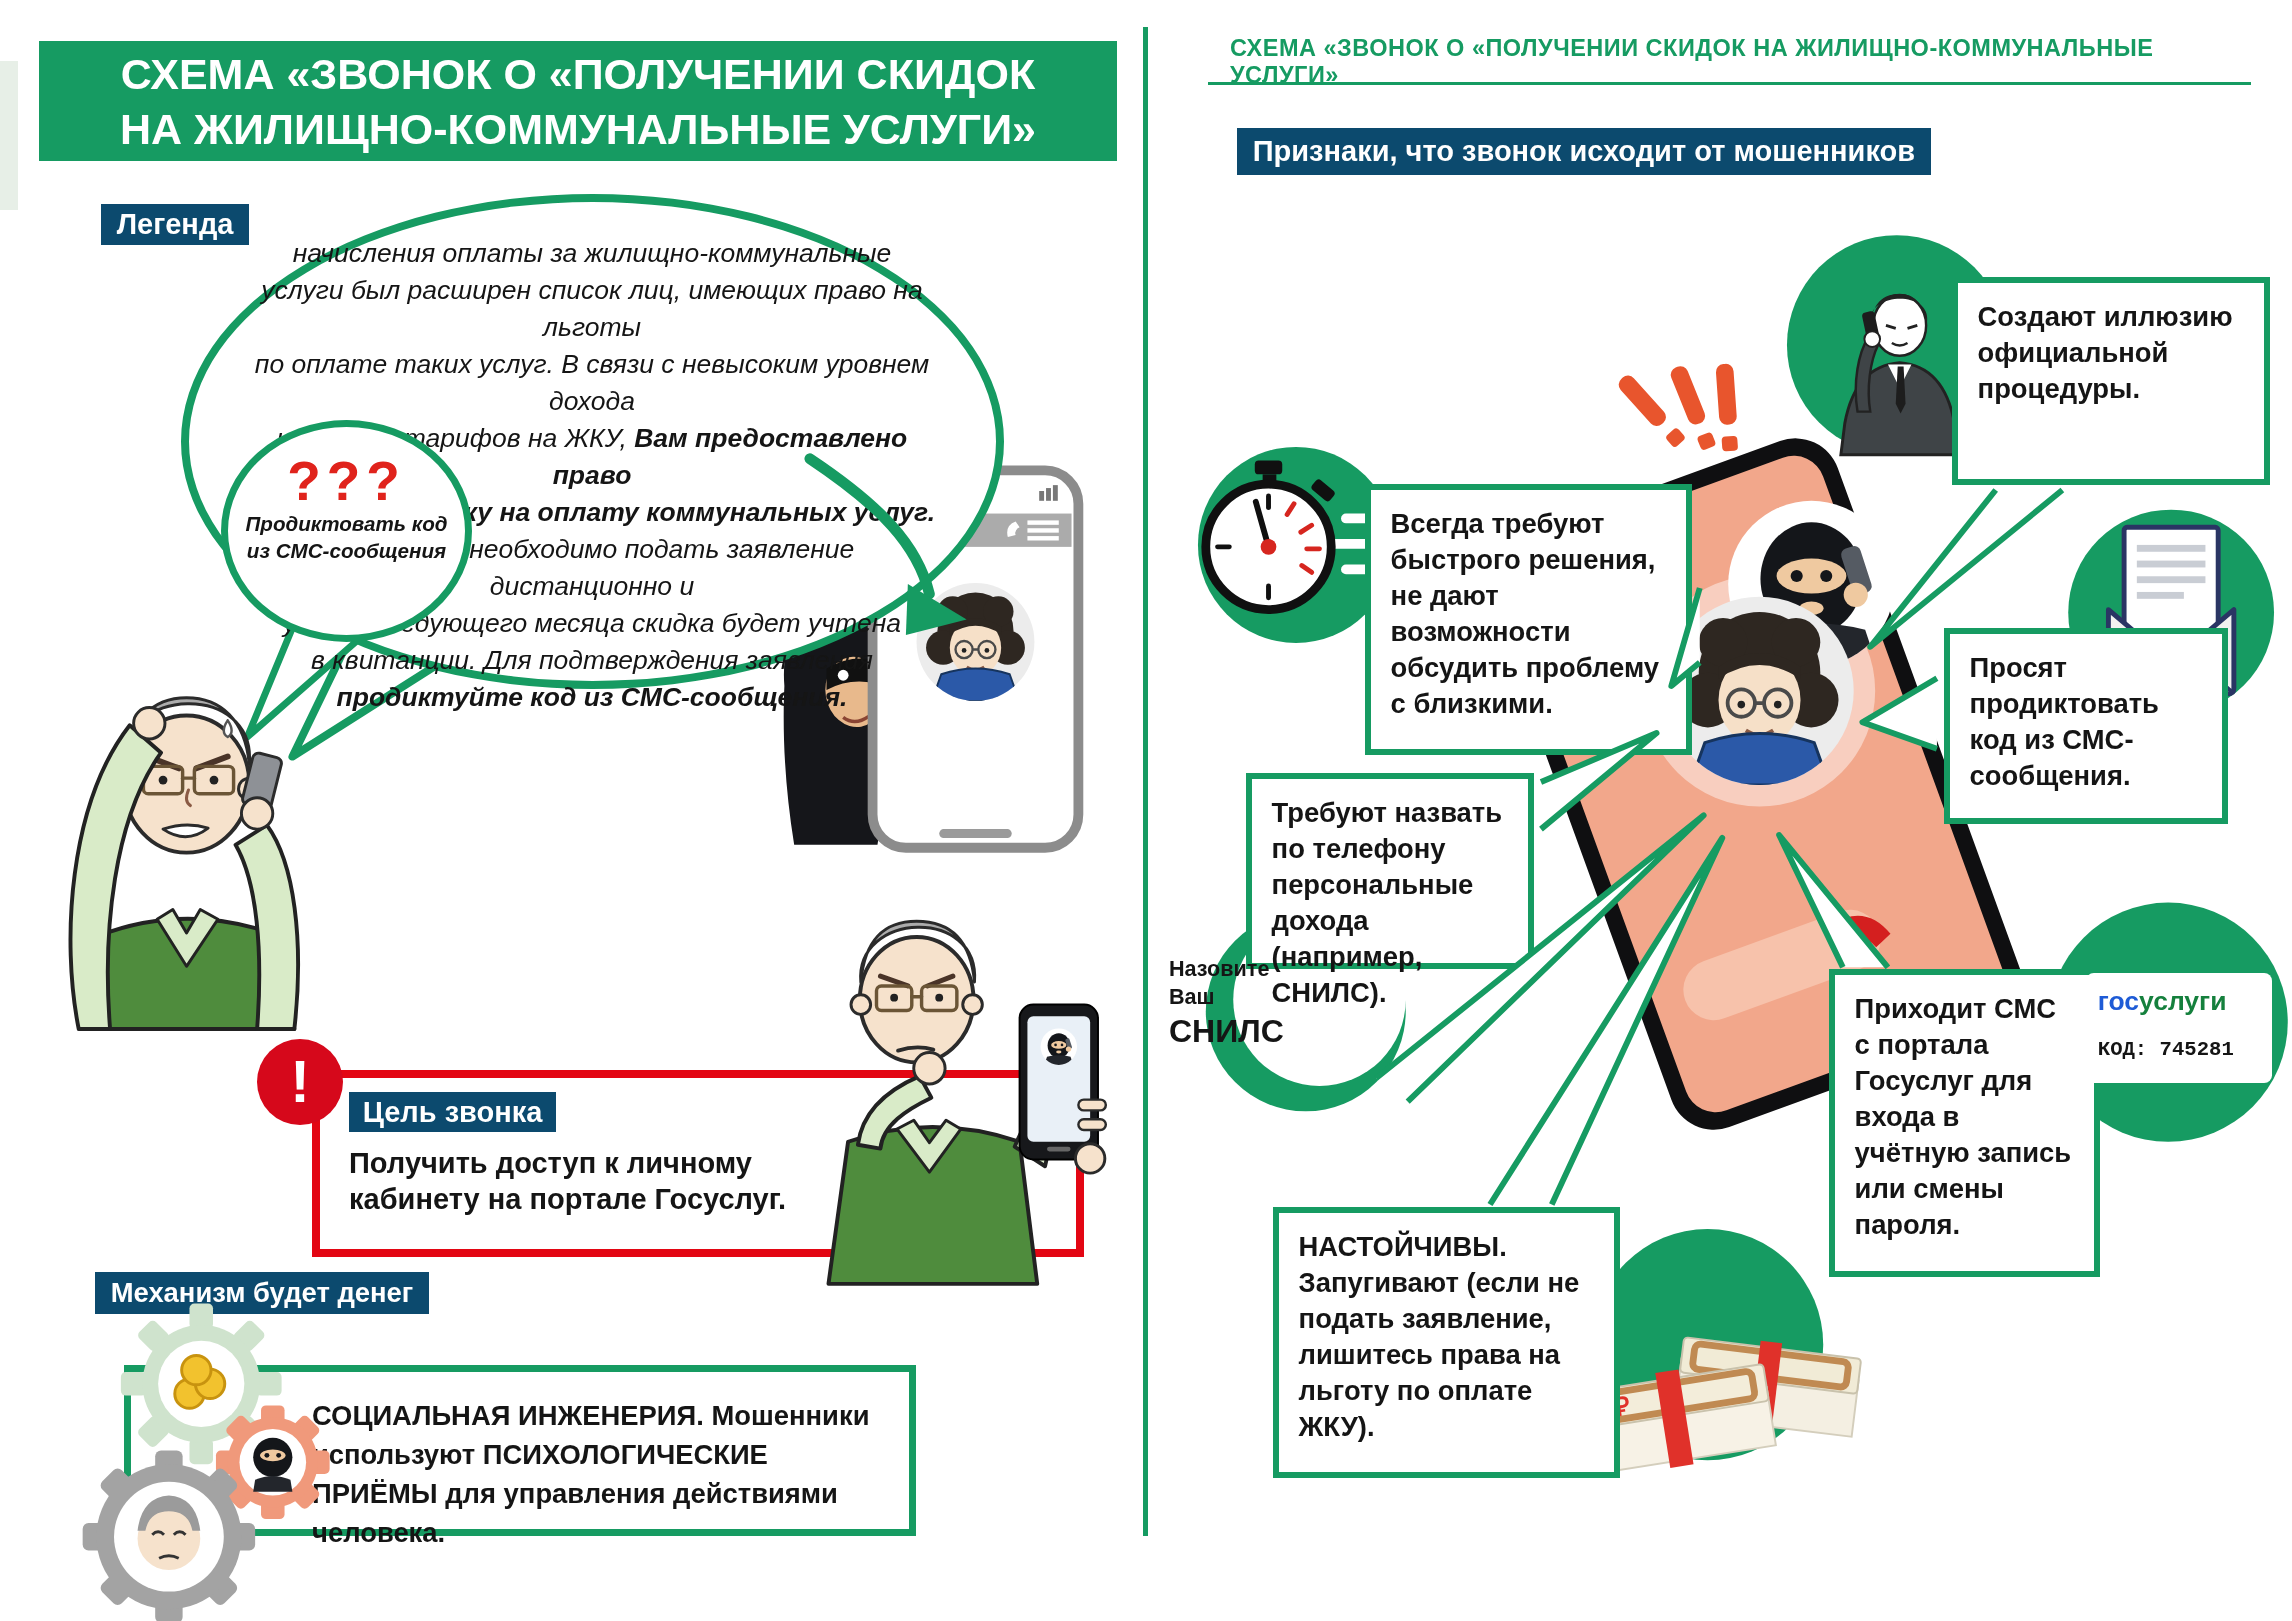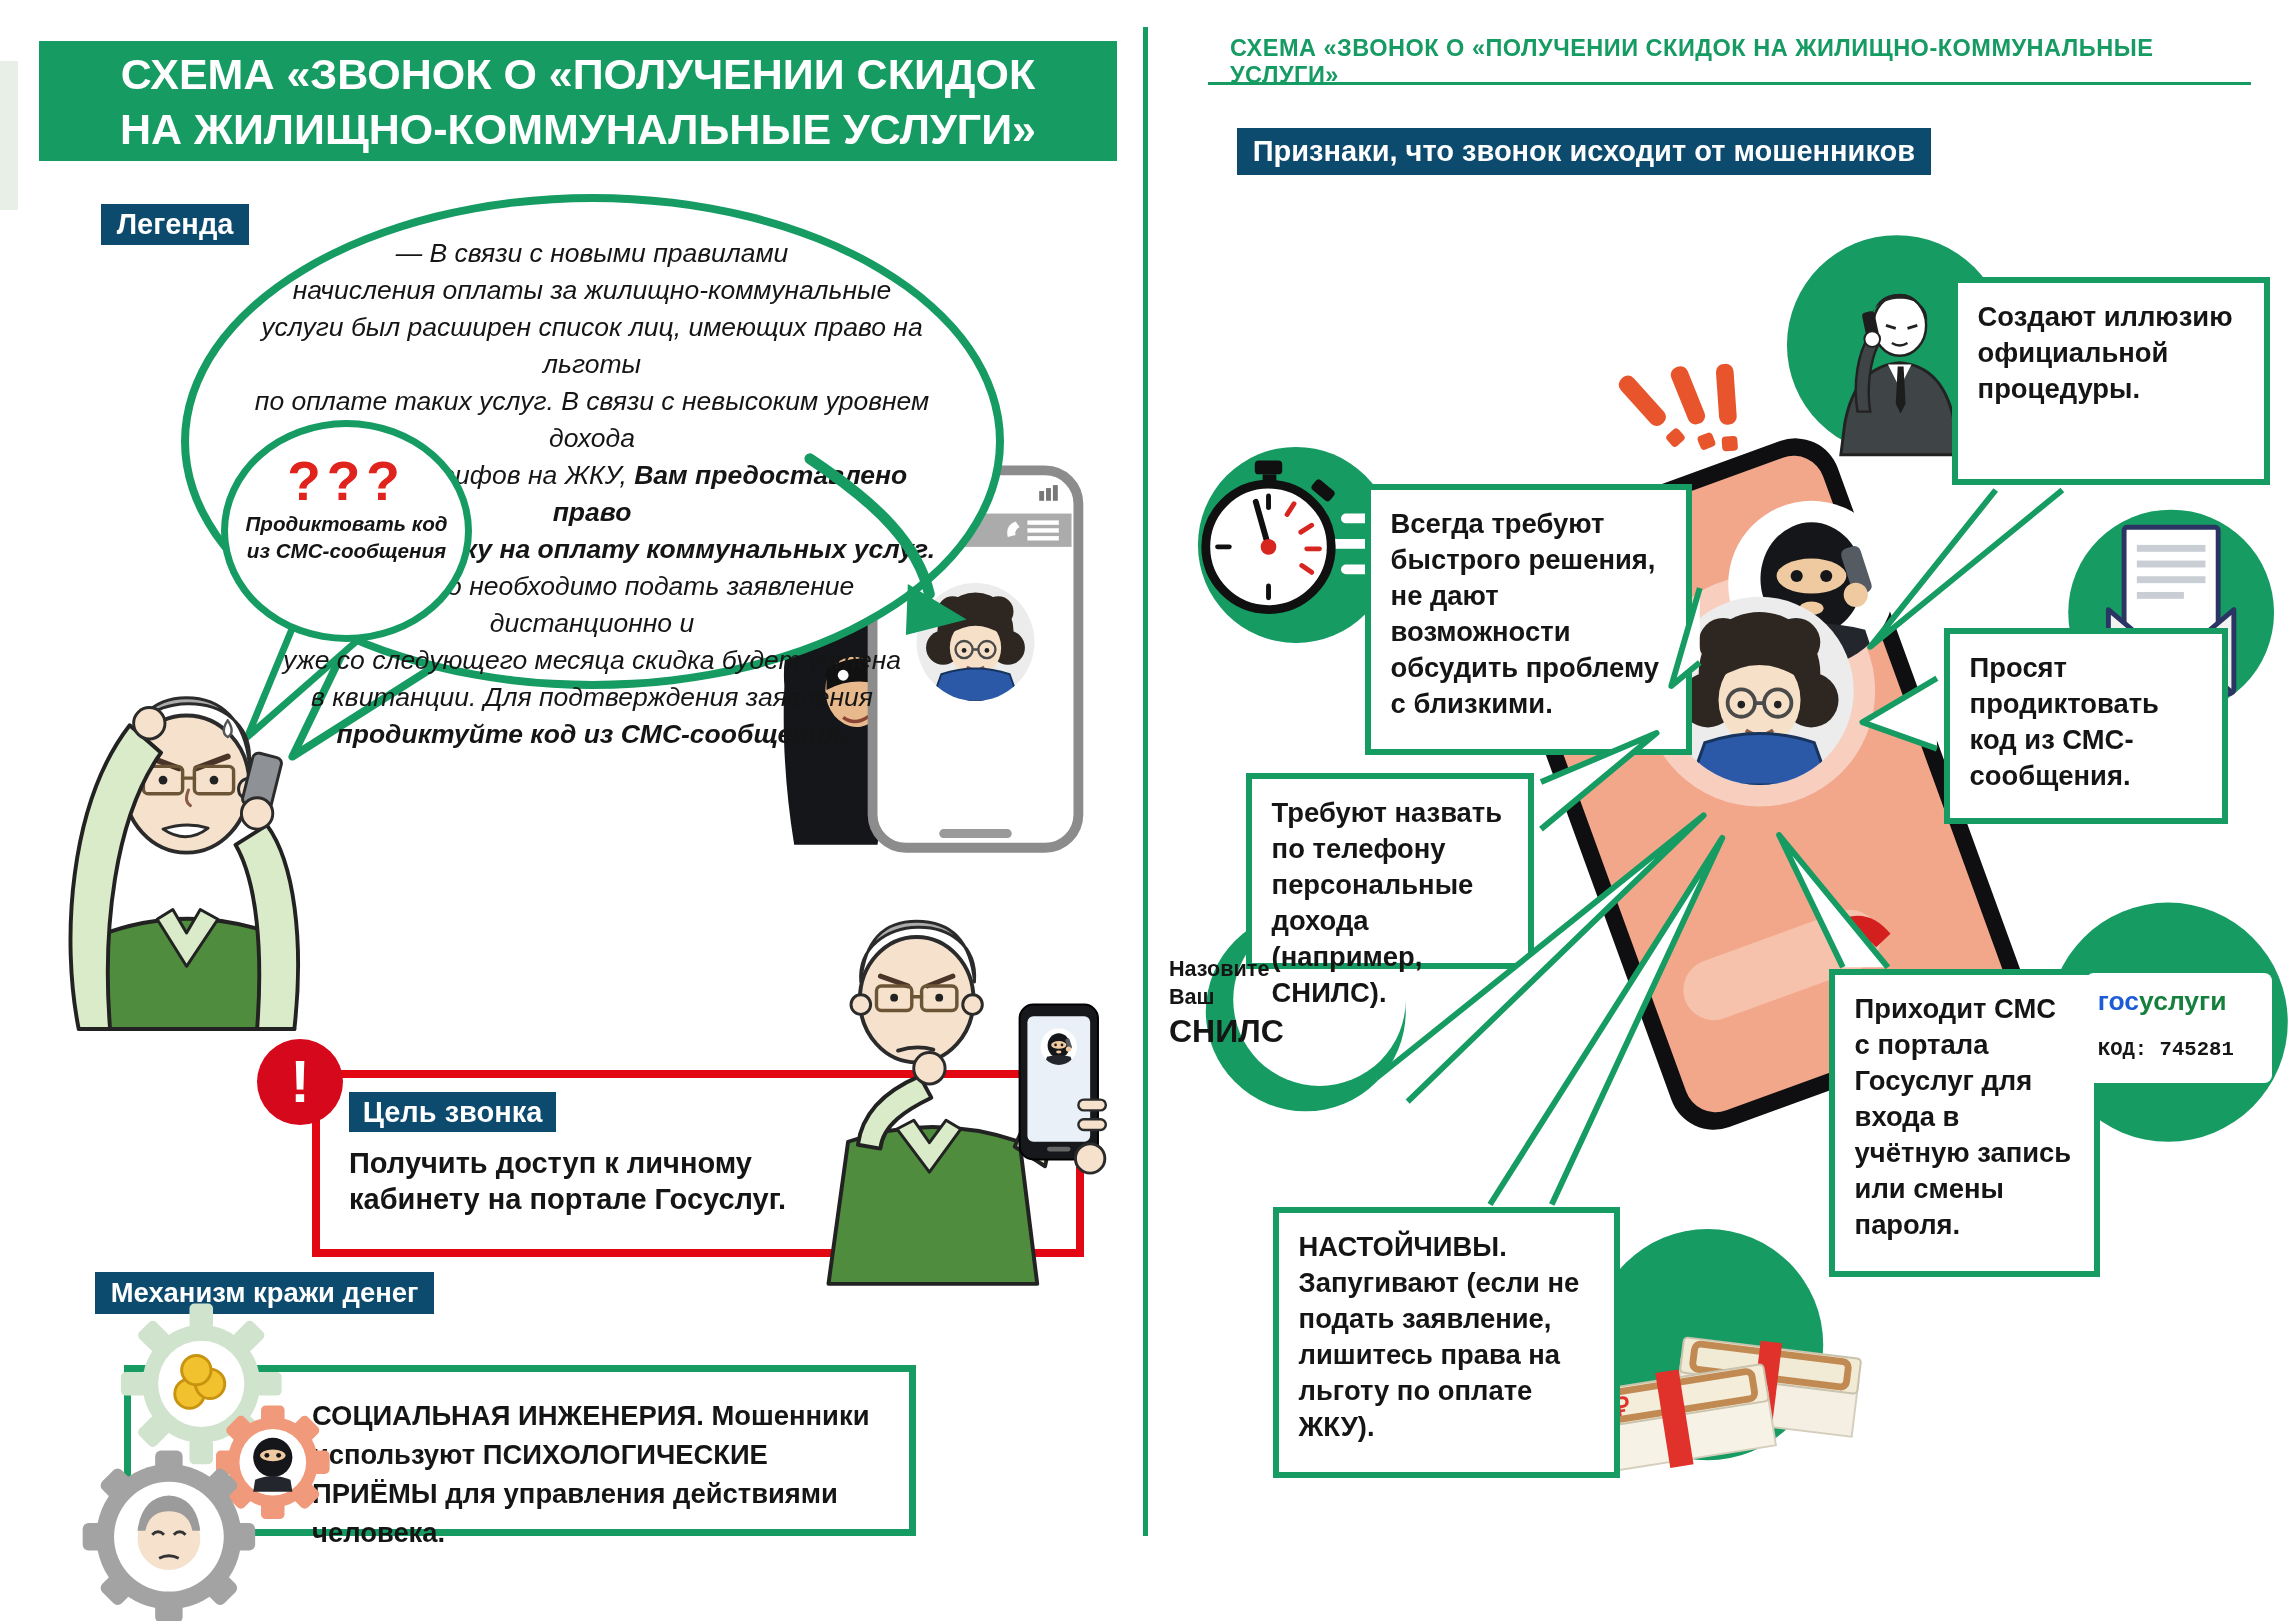--- a/index.html
+++ b/index.html
@@ -248,21 +248,20 @@
 
   <div class="abs main-title">
     <div>СХЕМА «ЗВОНОК О «ПОЛУЧЕНИИ СКИДОК</div>
     <div>НА ЖИЛИЩНО-КОММУНАЛЬНЫЕ УСЛУГИ»</div>
   </div>
 
   <div class="abs green-label legend-label">Легенда</div>
 
   <div class="abs big-bubble">
     <div class="bubble-text">
-      <div class="bl"><span>— В связи с новыми правилами</span><span class="bb"></span></div>
       <div class="bl"><span>начисления оплаты за жилищно-коммунальные</span><span class="bb"></span></div>
       <div class="bl"><span>услуги был расширен список лиц, имеющих право на льготы</span><span class="bb"></span></div>
       <div class="bl"><span>по оплате таких услуг.  В связи с невысоким уровнем дохода</span><span class="bb"></span></div>
       <div class="bl"><span>и ростом тарифов на ЖКУ, </span><span class="bb">Вам предоставлено право</span></div>
       <div class="bl"><span></span><span class="bb">оформить скидку на оплату коммунальных услуг.</span></div>
       <div class="bl"><span>Для этого необходимо подать заявление дистанционно и</span><span class="bb"></span></div>
       <div class="bl"><span>уже со следующего месяца скидка будет учтена</span><span class="bb"></span></div>
       <div class="bl"><span>в квитанции. Для подтверждения заявления</span><span class="bb"></span></div>
       <div class="bl"><span></span><span class="bb">продиктуйте код из СМС-сообщения.</span></div>
     </div>
@@ -273,21 +272,21 @@
     <div class="q-line">Продиктовать код</div>
     <div class="q-line">из СМС-сообщения</div>
   </div>
 
   <div class="abs goal-box">
     <div class="green-label goal-label">Цель звонка</div>
     <div class="goal-text">Получить доступ к личному кабинету на портале Госуслуг.</div>
   </div>
   <div class="abs excl-circle">!</div>
 
-  <div class="abs green-label mech-label">Механизм кражи денег</div>
+  <div class="abs green-label mech-label">Механизм будет денег</div>
   <div class="abs mech-box">
     <div class="mech-text">
       <span class="bb">СОЦИАЛЬНАЯ ИНЖЕНЕРИЯ.</span><span>  Мошенники используют </span><span class="bb">ПСИХОЛОГИЧЕСКИЕ ПРИЁМЫ</span><span> для управления действиями человека.</span>
     </div>
   </div>
 
   <div class="abs divider"></div>
 
   <div class="abs right-header">СХЕМА «ЗВОНОК О «ПОЛУЧЕНИИ СКИДОК НА ЖИЛИЩНО-КОММУНАЛЬНЫЕ УСЛУГИ»</div>
   <div class="abs right-underline"></div>

